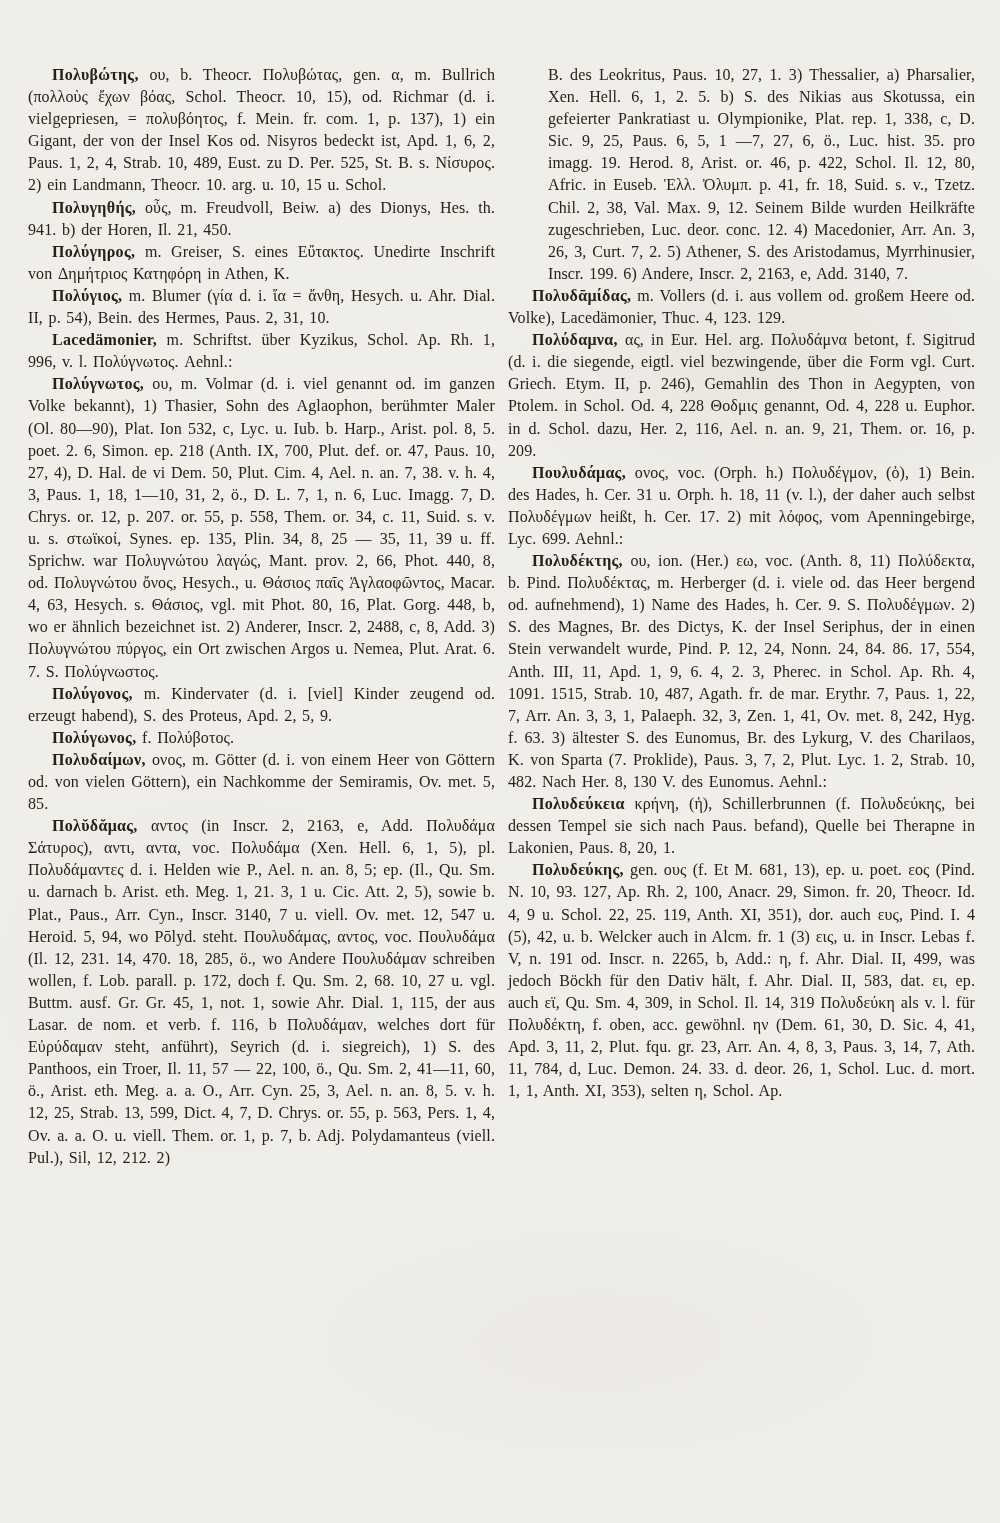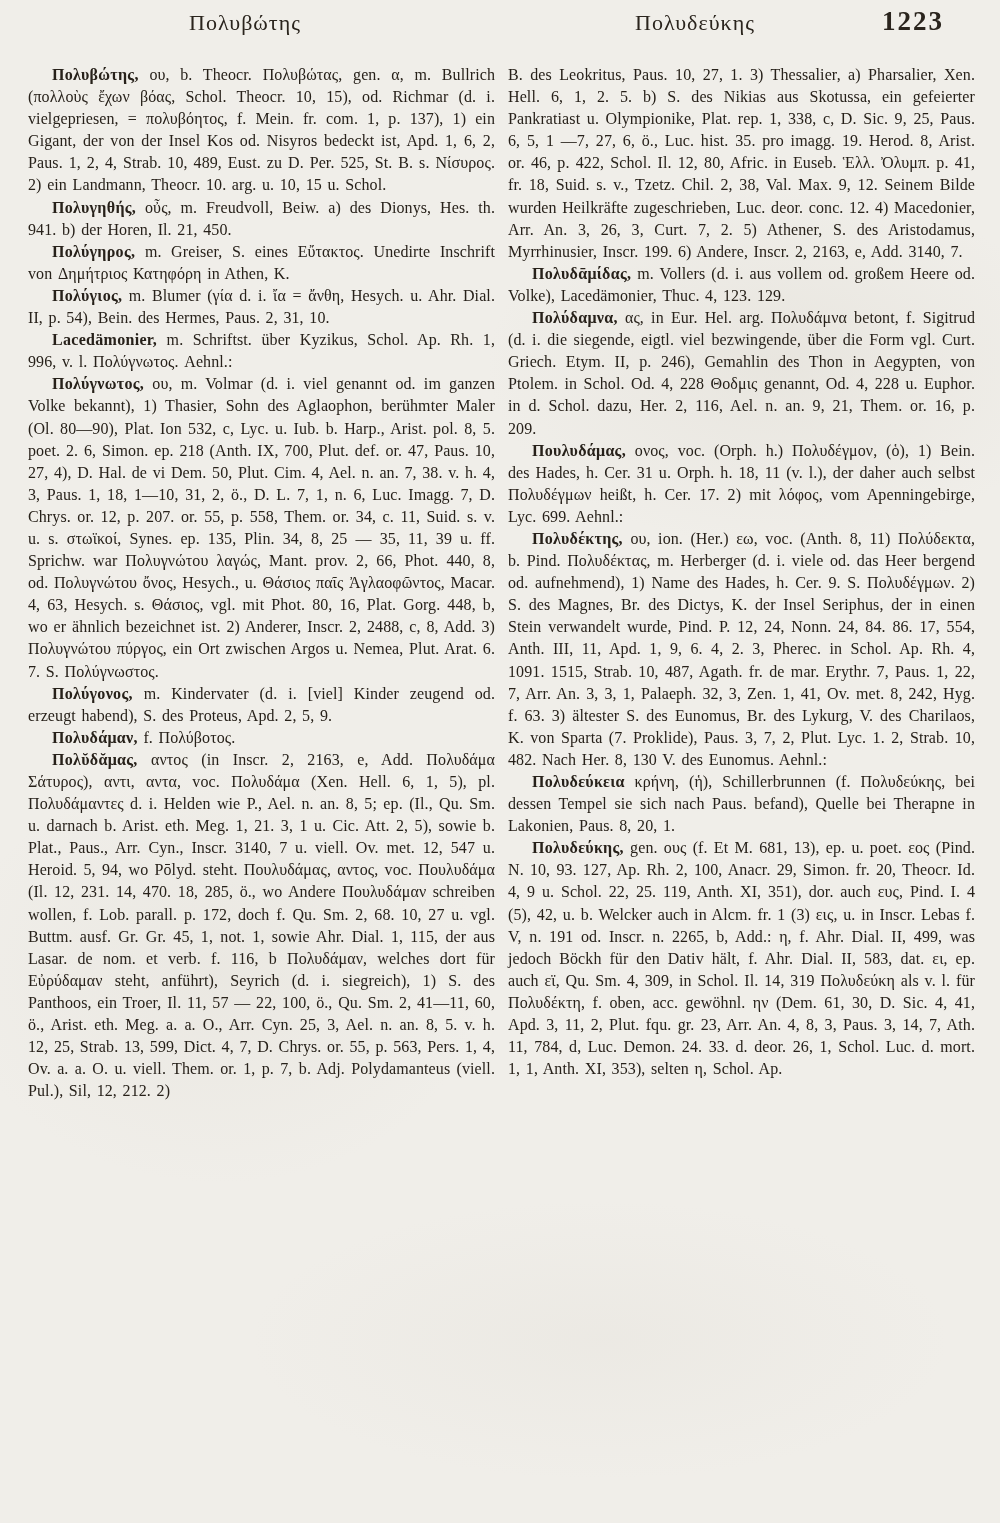--- a/index.html
+++ b/index.html
@@ -55,48 +55,44 @@
   .entry{
     margin:0;
     font-size:16px;
     line-height:22.1px;
     text-align:justify;
     text-indent:24px;
     word-spacing:1.5px;
     letter-spacing:0.1px;
     hyphens:none;
   }
-  .entry.cont{ text-indent:0; }
+  .entry.cont{ text-indent:0;margin-left:40px; }
   .hw{
     font-weight:700;
     letter-spacing:0.3px;
   }
 </style>
 </head>
 <body>
 
 <div class="page">
 
-  <div class="page-header">
-    <div class="running-head left">Πολυβώτης</div>
-    <div class="running-head right">Πολυδεύκης</div>
-    <div class="page-number">1223</div>
-  </div>
 
   <div class="columns">
 
     <div class="column">
       <p class="entry"><span class="hw">Πολυβώτης,</span> <span>ου, b. Theocr. Πολυβώτας, gen. α, m. Bullrich (πολλοὺς ἔχων βόας, Schol. Theocr. 10, 15), od. Richmar (d. i. vielgepriesen, = πολυβόητος, f. Mein. fr. com. 1, p. 137), 1) ein Gigant, der von der Insel Kos od. Nisyros bedeckt ist, Apd. 1, 6, 2, Paus. 1, 2, 4, Strab. 10, 489, Eust. zu D. Per. 525, St. B. s. Νίσυρος. 2) ein Landmann, Theocr. 10. arg. u. 10, 15 u. Schol.</span></p>
       <p class="entry"><span class="hw">Πολυγηθής,</span> <span>οὖς, m. Freudvoll, Beiw. a) des Dionys, Hes. th. 941. b) der Horen, Il. 21, 450.</span></p>
       <p class="entry"><span class="hw">Πολύγηρος,</span> <span>m. Greiser, S. eines Εὔτακτος. Unedirte Inschrift von Δημήτριος Κατηφόρη in Athen, K.</span></p>
       <p class="entry"><span class="hw">Πολύγιος,</span> <span>m. Blumer (γία d. i. ἴα = ἄνθη, Hesych. u. Ahr. Dial. II, p. 54), Bein. des Hermes, Paus. 2, 31, 10.</span></p>
       <p class="entry"><span class="hw">Lacedämonier,</span> <span>m. Schriftst. über Kyzikus, Schol. Ap. Rh. 1, 996, v. l. Πολύγνωτος. Aehnl.:</span></p>
       <p class="entry"><span class="hw">Πολύγνωτος,</span> <span>ου, m. Volmar (d. i. viel genannt od. im ganzen Volke bekannt), 1) Thasier, Sohn des Aglaophon, berühmter Maler (Ol. 80—90), Plat. Ion 532, c, Lyc. u. Iub. b. Harp., Arist. pol. 8, 5. poet. 2. 6, Simon. ep. 218 (Anth. IX, 700, Plut. def. or. 47, Paus. 10, 27, 4), D. Hal. de vi Dem. 50, Plut. Cim. 4, Ael. n. an. 7, 38. v. h. 4, 3, Paus. 1, 18, 1—10, 31, 2, ö., D. L. 7, 1, n. 6, Luc. Imagg. 7, D. Chrys. or. 12, p. 207. or. 55, p. 558, Them. or. 34, c. 11, Suid. s. v. u. s. στωϊκοί, Synes. ep. 135, Plin. 34, 8, 25 — 35, 11, 39 u. ff. Sprichw. war Πολυγνώτου λαγώς, Mant. prov. 2, 66, Phot. 440, 8, od. Πολυγνώτου ὄνος, Hesych., u. Θάσιος παῖς Ἀγλαοφῶντος, Macar. 4, 63, Hesych. s. Θάσιος, vgl. mit Phot. 80, 16, Plat. Gorg. 448, b, wo er ähnlich bezeichnet ist. 2) Anderer, Inscr. 2, 2488, c, 8, Add. 3) Πολυγνώτου πύργος, ein Ort zwischen Argos u. Nemea, Plut. Arat. 6. 7. S. Πολύγνωστος.</span></p>
       <p class="entry"><span class="hw">Πολύγονος,</span> <span>m. Kindervater (d. i. [viel] Kinder zeugend od. erzeugt habend), S. des Proteus, Apd. 2, 5, 9.</span></p>
-      <p class="entry"><span class="hw">Πολυδάμαν,</span> <span>f. Πολύβοτος.</span></p>
+      <p class="entry"><span class="hw">Πολύγωνος,</span> <span>f. Πολύβοτος.</span></p>
+      <p class="entry"><span class="hw">Πολυδαίμων,</span> <span>ονος, m. Götter (d. i. von einem Heer von Göttern od. von vielen Göttern), ein Nachkomme der Semiramis, Ov. met. 5, 85.</span></p>
       <p class="entry"><span class="hw">Πολῠδᾰμας,</span> <span>αντος (in Inscr. 2, 2163, e, Add. Πολυδάμα Σάτυρος), αντι, αντα, voc. Πολυδάμα (Xen. Hell. 6, 1, 5), pl. Πολυδάμαντες d. i. Helden wie P., Ael. n. an. 8, 5; ep. (Il., Qu. Sm. u. darnach b. Arist. eth. Meg. 1, 21. 3, 1 u. Cic. Att. 2, 5), sowie b. Plat., Paus., Arr. Cyn., Inscr. 3140, 7 u. viell. Ov. met. 12, 547 u. Heroid. 5, 94, wo Pōlyd. steht. Πουλυδάμας, αντος, voc. Πουλυδάμα (Il. 12, 231. 14, 470. 18, 285, ö., wo Andere Πουλυδάμαν schreiben wollen, f. Lob. parall. p. 172, doch f. Qu. Sm. 2, 68. 10, 27 u. vgl. Buttm. ausf. Gr. Gr. 45, 1, not. 1, sowie Ahr. Dial. 1, 115, der aus Lasar. de nom. et verb. f. 116, b Πολυδάμαν, welches dort für Εὐρύδαμαν steht, anführt), Seyrich (d. i. siegreich), 1) S. des Panthoos, ein Troer, Il. 11, 57 — 22, 100, ö., Qu. Sm. 2, 41—11, 60, ö., Arist. eth. Meg. a. a. O., Arr. Cyn. 25, 3, Ael. n. an. 8, 5. v. h. 12, 25, Strab. 13, 599, Dict. 4, 7, D. Chrys. or. 55, p. 563, Pers. 1, 4, Ov. a. a. O. u. viell. Them. or. 1, p. 7, b. Adj. Polydamanteus (viell. Pul.), Sil, 12, 212. 2)</span></p>
     </div>
 
     <div class="column">
       <p class="entry cont"><span>B. des Leokritus, Paus. 10, 27, 1. 3) Thessalier, a) Pharsalier, Xen. Hell. 6, 1, 2. 5. b) S. des Nikias aus Skotussa, ein gefeierter Pankratiast u. Olympionike, Plat. rep. 1, 338, c, D. Sic. 9, 25, Paus. 6, 5, 1 —7, 27, 6, ö., Luc. hist. 35. pro imagg. 19. Herod. 8, Arist. or. 46, p. 422, Schol. Il. 12, 80, Afric. in Euseb. Ἑλλ. Ὀλυμπ. p. 41, fr. 18, Suid. s. v., Tzetz. Chil. 2, 38, Val. Max. 9, 12. Seinem Bilde wurden Heilkräfte zugeschrieben, Luc. deor. conc. 12. 4) Macedonier, Arr. An. 3, 26, 3, Curt. 7, 2. 5) Athener, S. des Aristodamus, Myrrhinusier, Inscr. 199. 6) Andere, Inscr. 2, 2163, e, Add. 3140, 7.</span></p>
       <p class="entry"><span class="hw">Πολυδᾱμίδας,</span> <span>m. Vollers (d. i. aus vollem od. großem Heere od. Volke), Lacedämonier, Thuc. 4, 123. 129.</span></p>
       <p class="entry"><span class="hw">Πολύδαμνα,</span> <span>ας, in Eur. Hel. arg. Πολυδάμνα betont, f. Sigitrud (d. i. die siegende, eigtl. viel bezwingende, über die Form vgl. Curt. Griech. Etym. II, p. 246), Gemahlin des Thon in Aegypten, von Ptolem. in Schol. Od. 4, 228 Θοδμις genannt, Od. 4, 228 u. Euphor. in d. Schol. dazu, Her. 2, 116, Ael. n. an. 9, 21, Them. or. 16, p. 209.</span></p>
       <p class="entry"><span class="hw">Πουλυδάμας,</span> <span>ονος, voc. (Orph. h.) Πολυδέγμον, (ὁ), 1) Bein. des Hades, h. Cer. 31 u. Orph. h. 18, 11 (v. l.), der daher auch selbst Πολυδέγμων heißt, h. Cer. 17. 2) mit λόφος, vom Apenningebirge, Lyc. 699. Aehnl.:</span></p>
       <p class="entry"><span class="hw">Πολυδέκτης,</span> <span>ου, ion. (Her.) εω, voc. (Anth. 8, 11) Πολύδεκτα, b. Pind. Πολυδέκτας, m. Herberger (d. i. viele od. das Heer bergend od. aufnehmend), 1) Name des Hades, h. Cer. 9. S. Πολυδέγμων. 2) S. des Magnes, Br. des Dictys, K. der Insel Seriphus, der in einen Stein verwandelt wurde, Pind. P. 12, 24, Nonn. 24, 84. 86. 17, 554, Anth. III, 11, Apd. 1, 9, 6. 4, 2. 3, Pherec. in Schol. Ap. Rh. 4, 1091. 1515, Strab. 10, 487, Agath. fr. de mar. Erythr. 7, Paus. 1, 22, 7, Arr. An. 3, 3, 1, Palaeph. 32, 3, Zen. 1, 41, Ov. met. 8, 242, Hyg. f. 63. 3) ältester S. des Eunomus, Br. des Lykurg, V. des Charilaos, K. von Sparta (7. Proklide), Paus. 3, 7, 2, Plut. Lyc. 1. 2, Strab. 10, 482. Nach Her. 8, 130 V. des Eunomus. Aehnl.:</span></p>
       <p class="entry"><span class="hw">Πολυδεύκεια</span> <span>κρήνη, (ἡ), Schillerbrunnen (f. Πολυδεύκης, bei dessen Tempel sie sich nach Paus. befand), Quelle bei Therapne in Lakonien, Paus. 8, 20, 1.</span></p>

